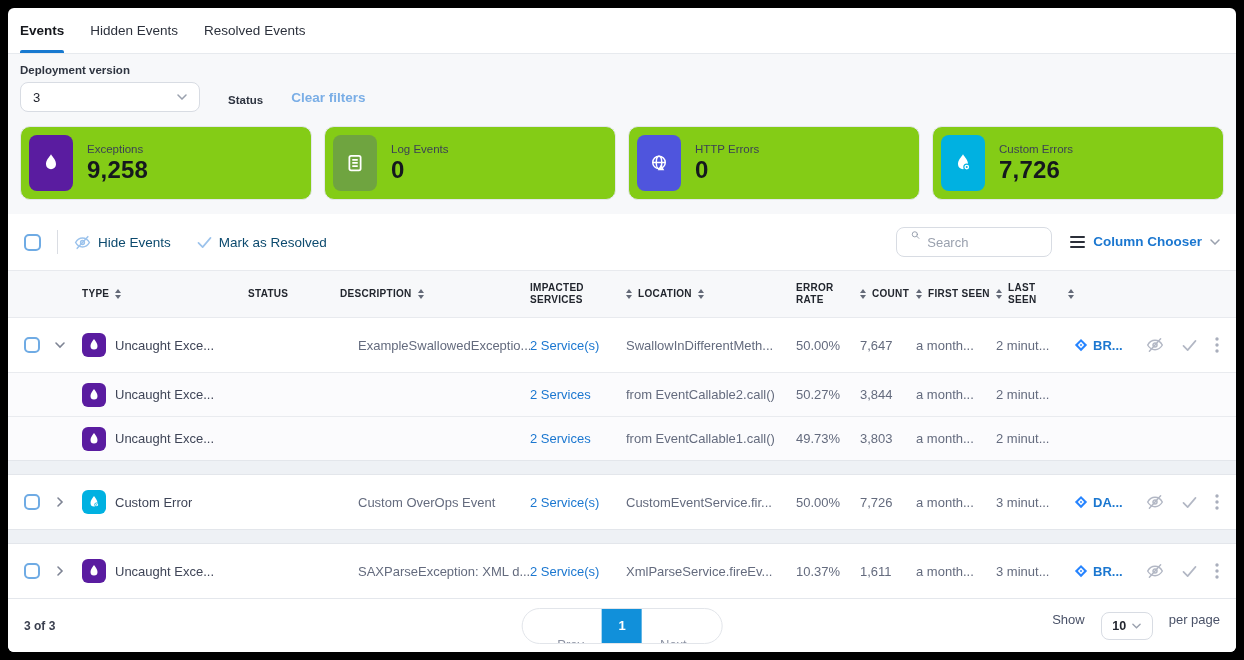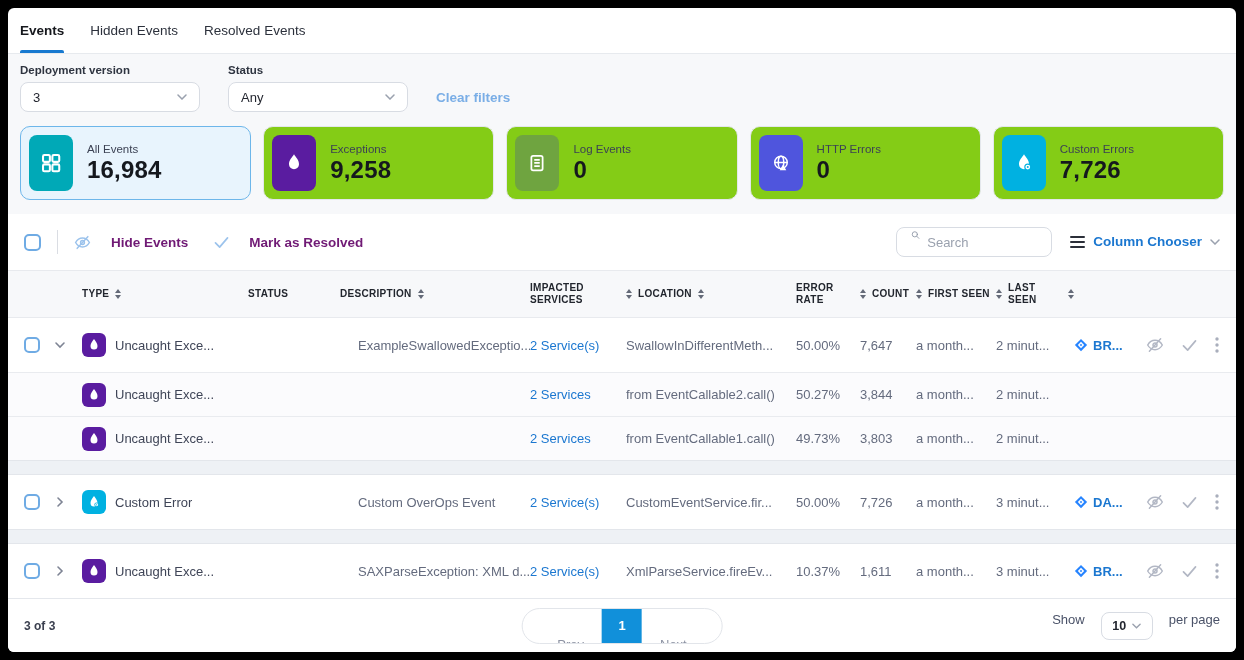--- a/index.html
+++ b/index.html
@@ -34,22 +34,22 @@
   .card.selected { background:#e8f4fd; border:1.5px solid #6db6ea; }
   .card .tile { width:44px; height:56px; border-radius:8px; display:flex; align-items:center;
                 justify-content:center; flex:0 0 auto; }
   .card .clabel { font-size:11.5px; color:#3c4254; }
   .card .cvalue { font-size:24px; font-weight:800; color:#15181e; letter-spacing:.2px; margin-top:1px; }
 
   
   .toolbar { display:flex; align-items:center; height:56px; padding:0 16px; background:#fff; }
   .cbx { width:17px; height:17px; border:2px solid #6fabe4; border-radius:5px; background:#fff; cursor:pointer; flex:0 0 auto; }
   .tdiv { width:1px; height:24px; background:#dadde3; margin:0 16px; }
-  .tbtn { display:flex; align-items:center; gap:20px; font-size:13.5px; font-weight:700;
-          color:#701a75; margin-right:26px; cursor:pointer; }
+  .tbtn { display:flex; align-items:center; gap:7px; font-size:13.5px; font-weight:400;
+          color:#0c4a6e; margin-right:26px; cursor:pointer; }
   .spacer { flex:1; }
   .searchbox { width:156px; height:30px; border:1px solid #d8dce3; border-radius:8px; background:#fff;
                display:flex; padding:0 14px; gap:7px; margin-right:18px; }
   .searchbox input { border:0; outline:0; width:110px; font-size:13px; color:#23262f;
                      font-family:inherit; background:transparent; }
   .searchbox input::placeholder { color:#9aa1ae; }
   .colchooser { display:flex; align-items:center; gap:8px; cursor:pointer; }
   .colchooser .cclabel { font-size:13.5px; font-weight:700; color:#1b77d0; }
   .bars i { display:block; width:15px; height:2.4px; background:#2b2f39; border-radius:2px; margin:2.6px 0; }
 
@@ -115,47 +115,25 @@
         <div class="flabel">Deployment version</div>
         <div class="select">
           <span>3</span>
           <svg width="10" height="6" viewBox="0 0 10 6">
               <path d="M1 1l4 4 4-4" stroke="#9aa1ae" stroke-width="1.5" fill="none" stroke-linecap="round"></path>
             </svg>
         </div>
       </div>
       <div class="filter">
         <div class="flabel">Status</div>
-        <div class="select">
-          <span>Any</span>
-          <svg width="10" height="6" viewBox="0 0 10 6">
-              <path d="M1 1l4 4 4-4" stroke="#9aa1ae" stroke-width="1.5" fill="none" stroke-linecap="round"></path>
-            </svg>
-        </div>
       </div>
       <div class="clear-link">Clear filters</div>
     </div>
 
     <div class="cards">
-      <div class="card selected">
-        <div class="tile" style="background-color: rgb(0, 169, 183);">
-          <svg width="22" height="22" viewBox="0 0 16 16">
-              <g fill="none" stroke="#fff" stroke-width="1.5">
-                <rect x="2.2" y="2.2" width="5" height="5" rx="1"></rect>
-                <rect x="9" y="2.2" width="5" height="5" rx="1"></rect>
-                <rect x="2.2" y="9" width="5" height="5" rx="1"></rect>
-                <rect x="9" y="9" width="5" height="5" rx="1"></rect>
-              </g>
-            </svg>
-        </div>
-        <div>
-          <div class="clabel">All Events</div>
-          <div class="cvalue">16,984</div>
-        </div>
-      </div>
       <div class="card">
         <div class="tile" style="background-color: rgb(90, 28, 160);">
           <svg width="20" height="20" viewBox="0 0 16 16">
               <path d="M8 1C9.5 3.5 12 5.5 12 9a4 4 0 0 1-8 0C4 5.5 6.5 3.5 8 1z" fill="#fff"></path>
             </svg>
         </div>
         <div>
           <div class="clabel">Exceptions</div>
           <div class="cvalue">9,258</div>
         </div>

